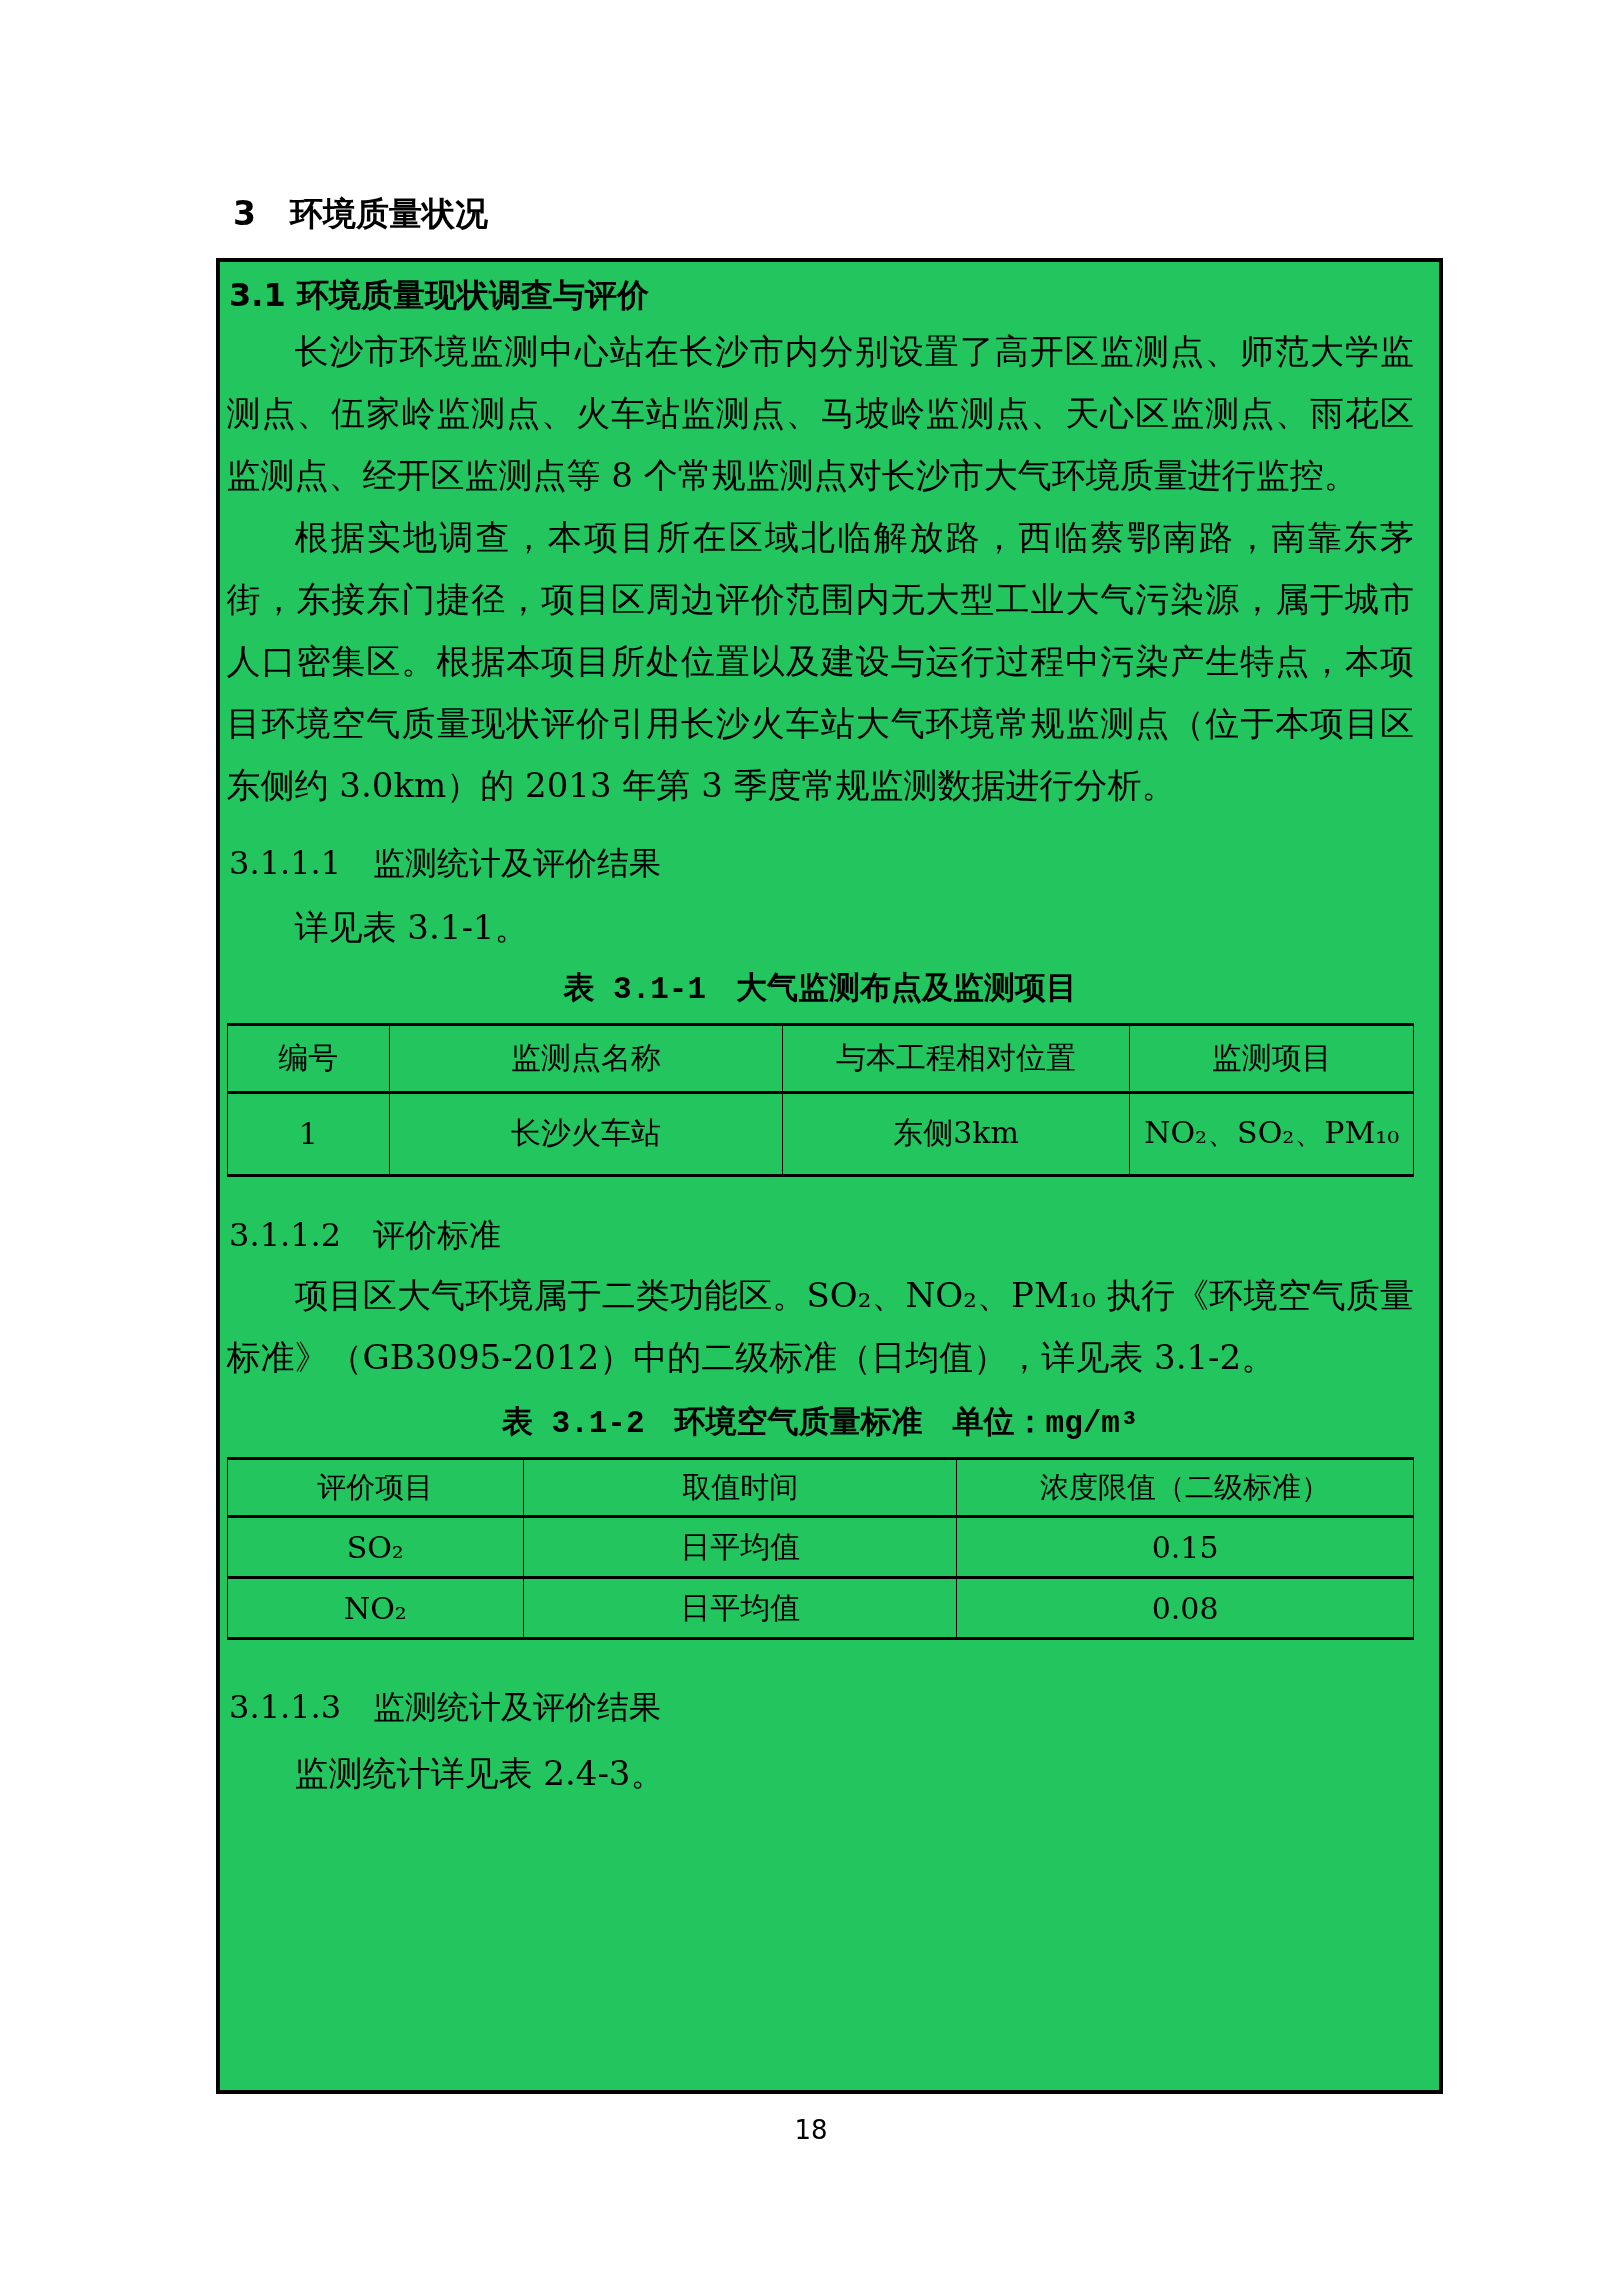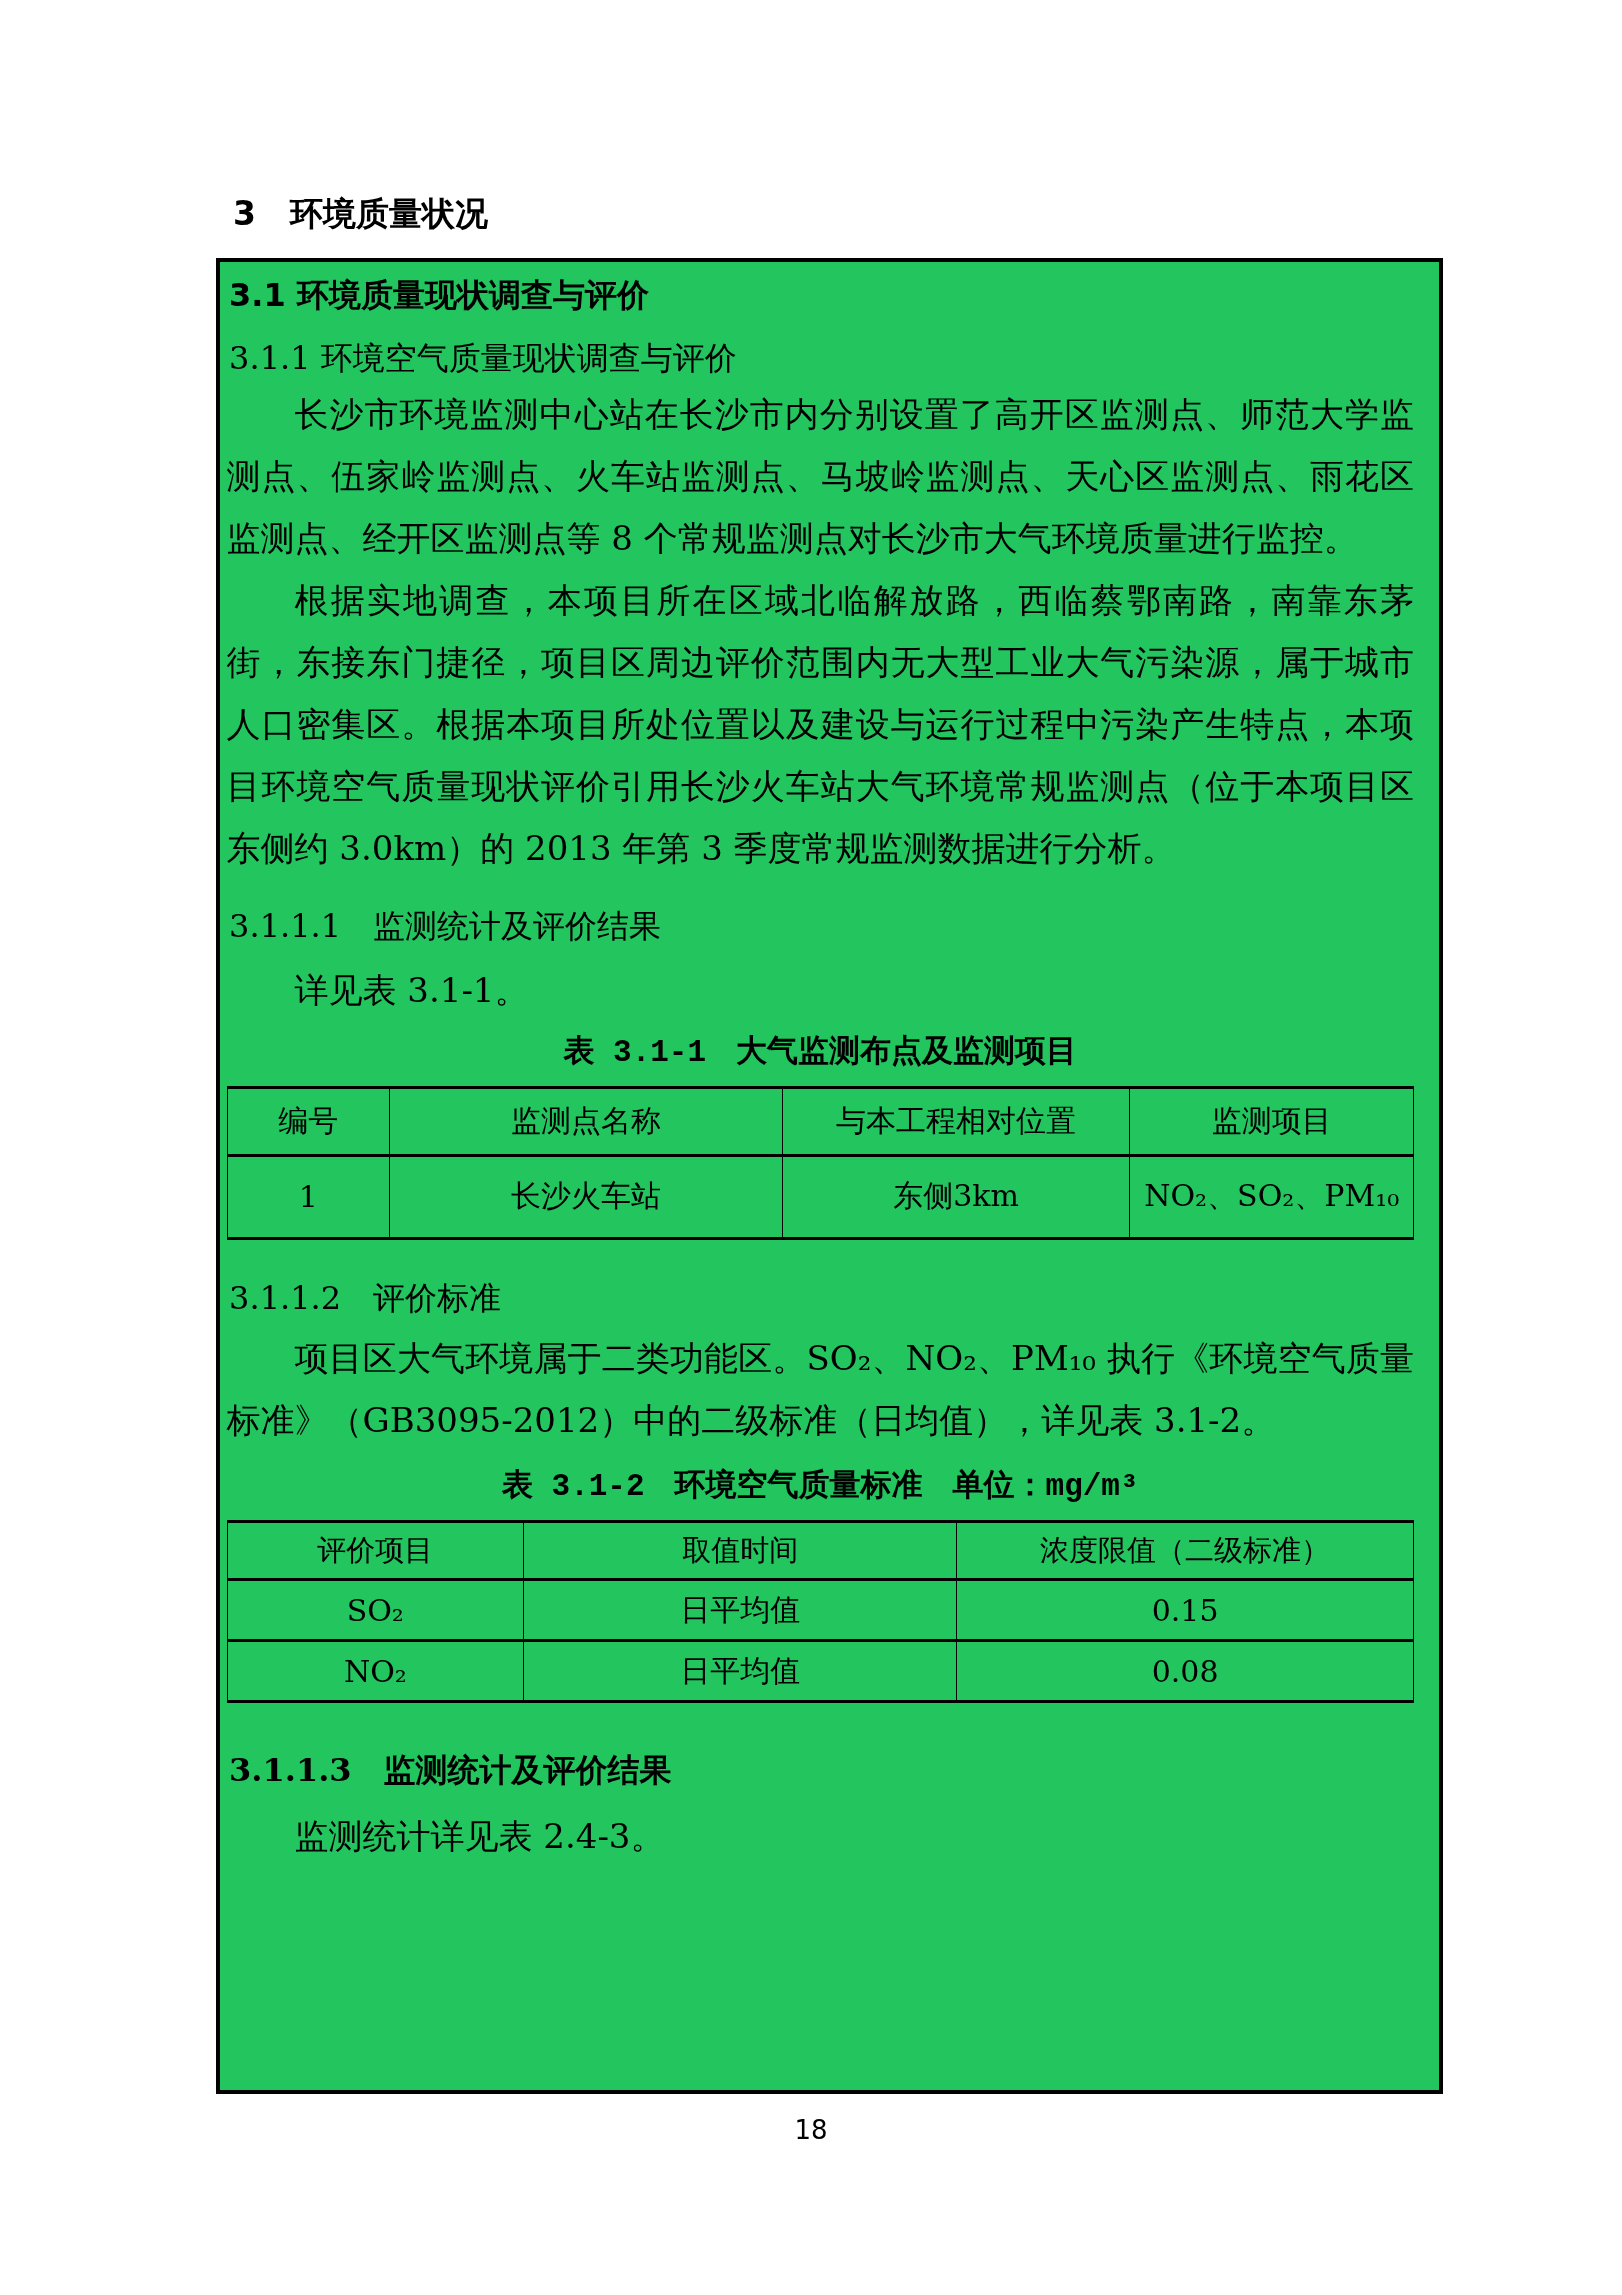--- a/index.html
+++ b/index.html
@@ -73,21 +73,21 @@
   .t1 thead th { height:65px; font-size:30px; }
   .t1 tbody td { height:80px; font-size:30px; }
   .t2 { margin-top:15.7px; }
   .t2 thead th { height:55px; font-size:29px; }
   .t2 tbody td { height:58px; font-size:30px; }
   .t2 tbody tr { border-top:3.3px solid #000; }
   td.chem { font-size:33px; }
 
   .s3112 { margin-top:42px; }
   .p-std { margin-top:11.8px; }
-  .s3113 { margin-top:51px;font-weight:bold; }
+  .s3113 { margin-top:51px; }
   .p-last { margin-top:18.3px; }
 
   .page-number {
     position:absolute; top:2115px; left:0; width:100%;
     text-align:center;
     font-family:"DejaVu Sans","Liberation Sans",sans-serif;
     font-size:26px;
   }
 </style>
 </head>
@@ -96,21 +96,20 @@
 <div class="chapter-title">
   <span>3</span>
   <span>环境质量状况</span>
 </div>
 
 <div class="content-box">
   <div class="box-inner">
 
     <div class="h-bold">3.1 环境质量现状调查与评价</div>
 
-    <div class="h-plain">3.1.1 环境空气质量现状调查与评价</div>
 
     <p class="para">长沙市环境监测中心站在长沙市内分别设置了高开区监测点、师范大学监测点、伍家岭监测点、火车站监测点、马坡岭监测点、天心区监测点、雨花区监测点、经开区监测点等 8 个常规监测点对长沙市大气环境质量进行监控。</p>
 
     <p class="para para-follow">根据实地调查，本项目所在区域北临解放路，西临蔡鄂南路，南靠东茅街，东接东门捷径，项目区周边评价范围内无大型工业大气污染源，属于城市人口密集区。根据本项目所处位置以及建设与运行过程中污染产生特点，本项目环境空气质量现状评价引用长沙火车站大气环境常规监测点（位于本项目区东侧约 3.0km）的 2013 年第 3 季度常规监测数据进行分析。</p>
 
     <div class="h-plain h-sub">3.1.1.1　监测统计及评价结果</div>
 
     <p class="para para-short">详见表 3.1-1。</p>
 
     <div class="tbl-caption">

